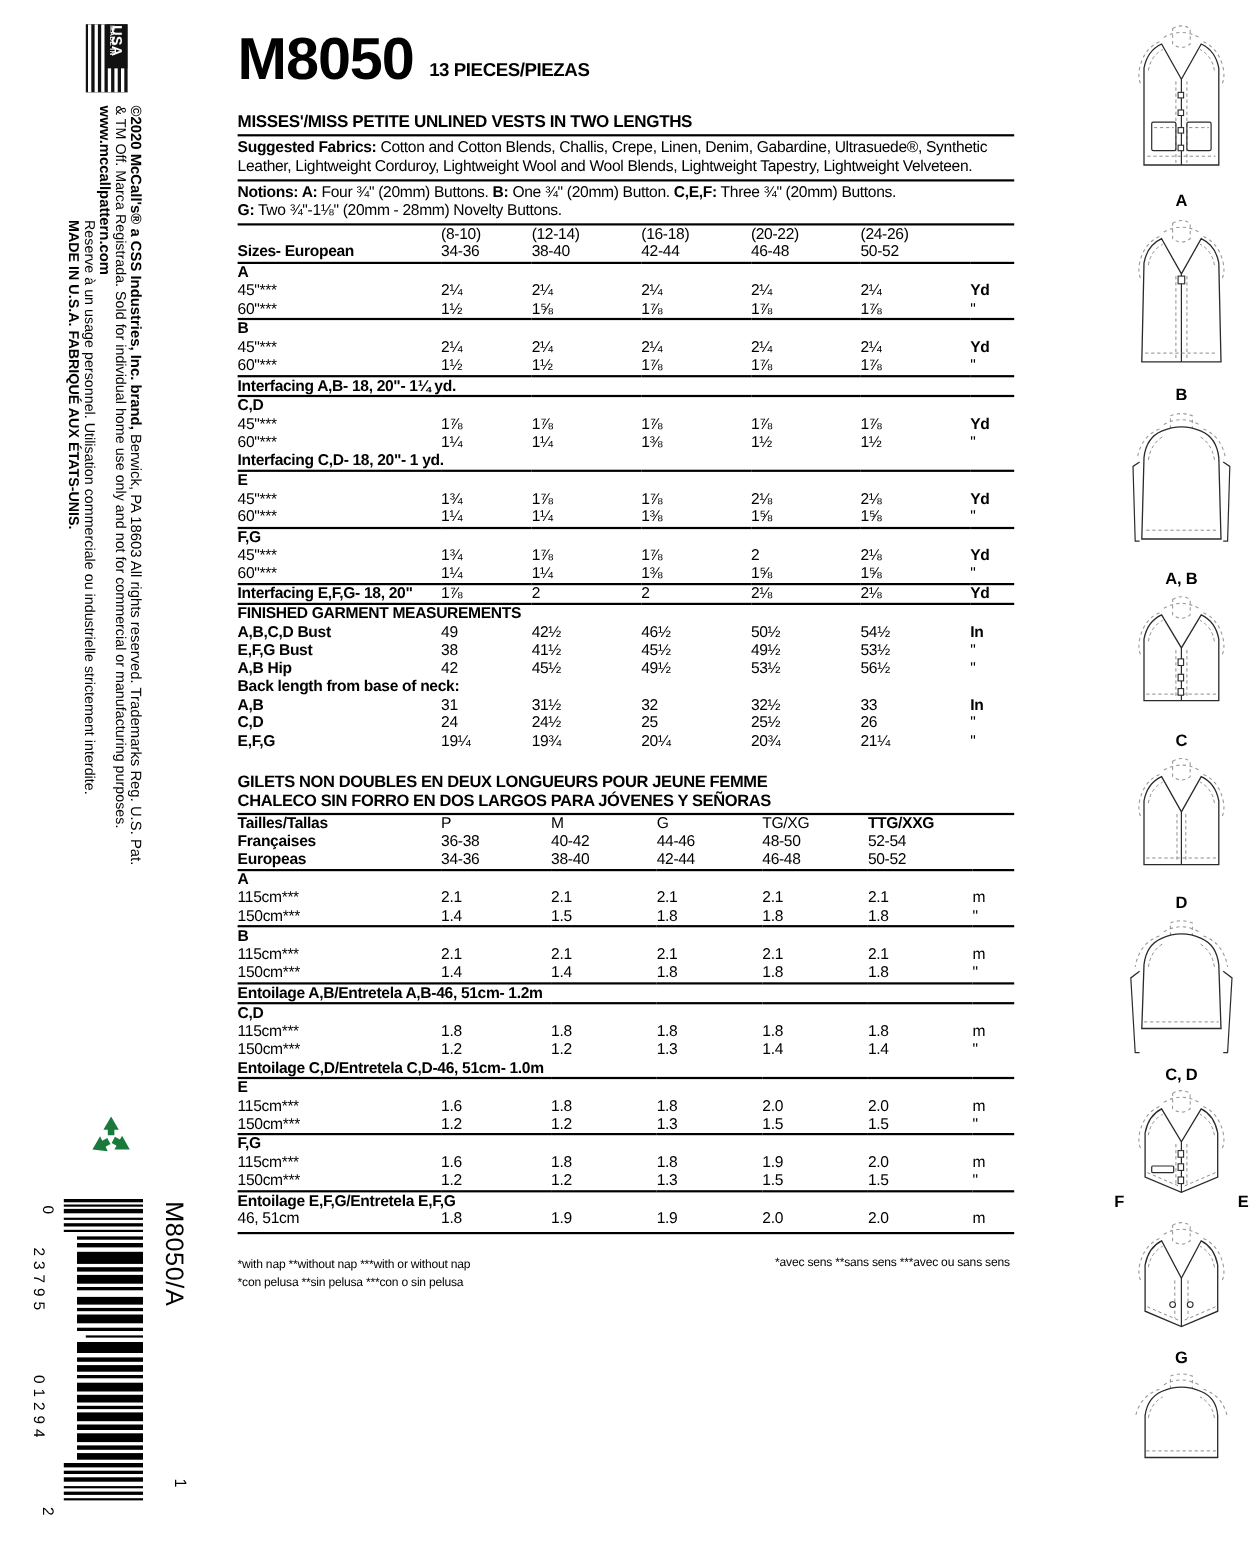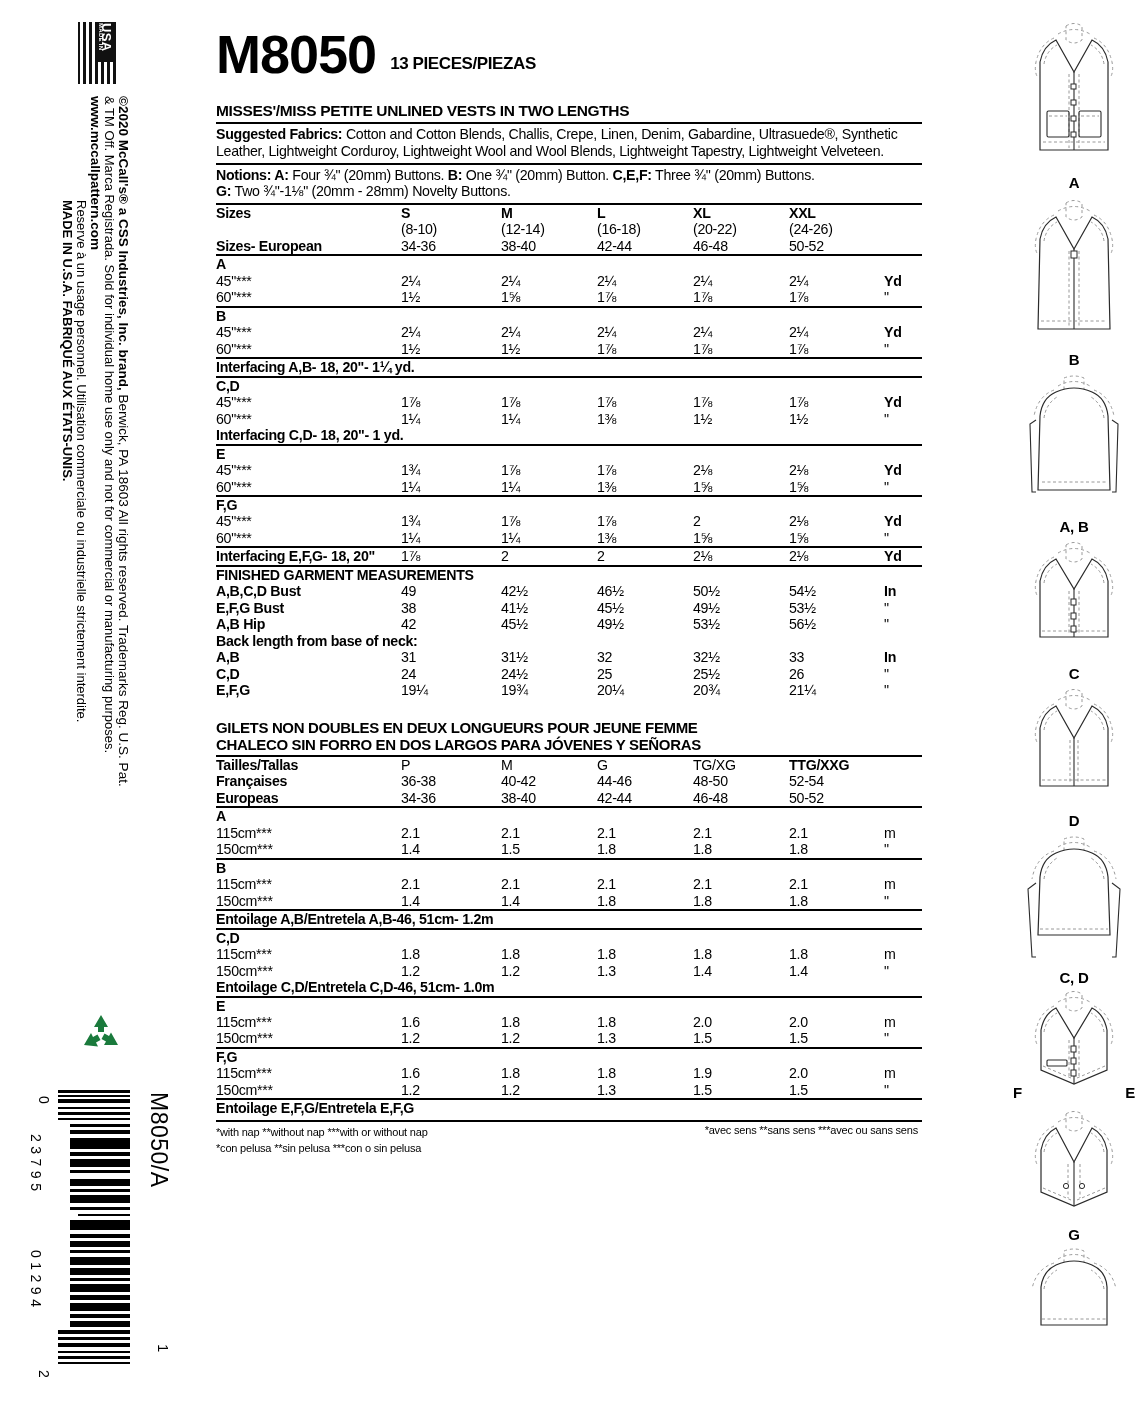--- a/index.html
+++ b/index.html
@@ -98,21 +98,21 @@
   .hd{font-weight:bold;}
   .sec{font-weight:bold;}
   .tight td{line-height:1.1;}
 
   #metric-title{
     font-size:15px;font-weight:bold;letter-spacing:-.35px;line-height:1.18;
     border-bottom:2px solid #000;padding-bottom:1px;margin-top:20px;
   }
 
   #footnotes{
-    border-top:2px solid #000;margin-top:3px;padding-top:2px;
+    border-top:2px solid #000;margin-top:3px;padding-top:20px;
     display:flex;justify-content:space-between;font-size:11px;letter-spacing:-.2px;
   }
   #footnotes .fn-left div{line-height:1.5;}
   #footnotes .fn-right{padding-right:4px;}
 
   
   #views-column{position:absolute;left:1005px;top:16px;width:138px;}
   .view{position:relative;margin-bottom:2px;text-align:center;}
   .view svg{display:block;margin:0 auto;}
   .view-label{
@@ -230,29 +230,20 @@
     </div>
 
     <div id="notions-block" class="para">
       <span class="b">Notions:</span><span class="b"> A:</span><span> Four ¾" (20mm) Buttons. </span><span class="b">B:</span><span> One ¾" (20mm) Button. </span><span class="b">C,E,F:</span><span> Three ¾" (20mm) Buttons.</span><br>
       <span class="b">G:</span><span> Two ¾"-1⅛" (20mm - 28mm) Novelty Buttons.</span>
     </div>
 
     <table class="yd">
       <tbody>
         <tr class="tight">
-          <td class="c-label hd">Sizes</td>
-          <td class="c-s hd">S</td>
-          <td class="c-m hd">M</td>
-          <td class="c-l hd">L</td>
-          <td class="c-xl hd">XL</td>
-          <td class="c-xxl hd">XXL</td>
-          <td class="c-unit"></td>
-        </tr>
-        <tr class="tight">
           <td class="c-label"></td>
           <td>(8-10)</td>
           <td>(12-14)</td>
           <td>(16-18)</td>
           <td>(20-22)</td>
           <td>(24-26)</td>
           <td></td>
         </tr>
         <tr class="tight">
           <td class="hd">Sizes- European</td>
@@ -611,20 +602,29 @@
           <td>1.2</td>
           <td>1.2</td>
           <td>1.3</td>
           <td>1.5</td>
           <td>1.5</td>
           <td>"</td>
         </tr>
 
         <tr class="rule-top tight">
           <td colspan="7" class="sec">Entoilage E,F,G/Entretela E,F,G</td>
+        </tr>
+        <tr class="tight">
+          <td>46, 51cm</td>
+          <td>1.8</td>
+          <td>1.9</td>
+          <td>1.9</td>
+          <td>2.0</td>
+          <td>2.0</td>
+          <td>m</td>
         </tr>
       </tbody>
     </table>
 
     <div id="footnotes">
       <div class="fn-left">
         <div>*with nap  **without nap  ***with or without nap</div>
         <div>*con pelusa  **sin pelusa  ***con o sin pelusa</div>
       </div>
       <div class="fn-right">*avec sens  **sans sens  ***avec ou sans sens</div>

